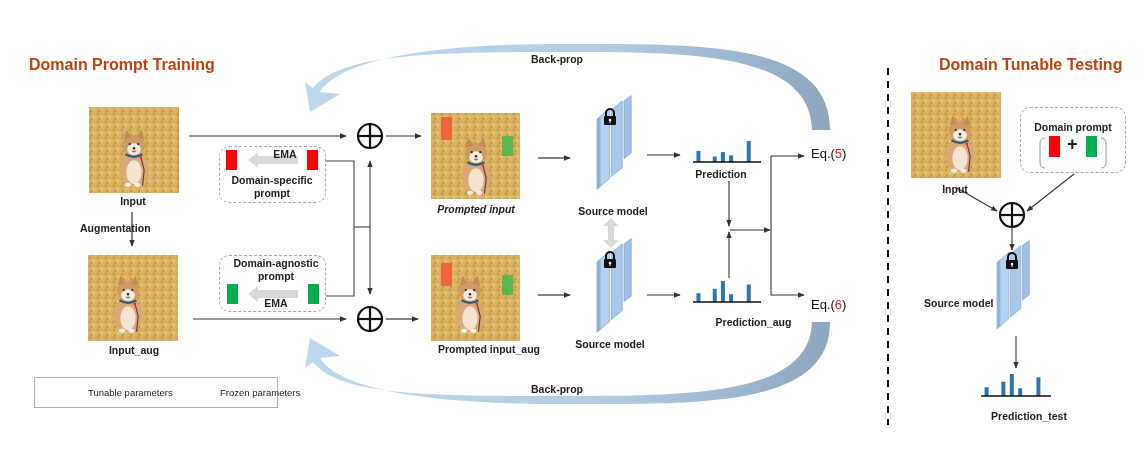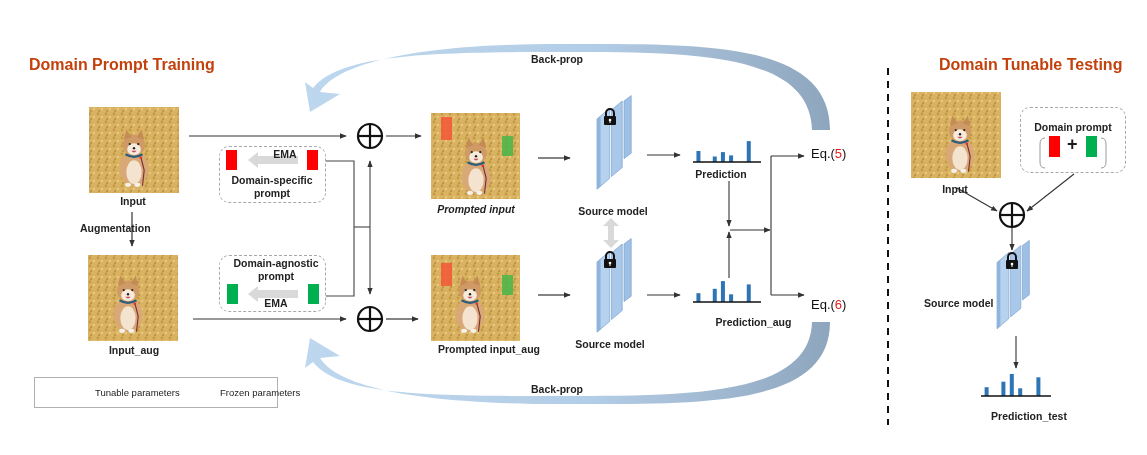--- a/index.html
+++ b/index.html
@@ -255,14 +255,14 @@
 
 <div class="eq" style="left:811px;top:146px;"><span>Eq.(</span><span class="num">5</span><span>)</span></div>
 <div class="eq" style="left:811px;top:285px;margin-top:12px;"><span>Eq.(</span><span class="num">6</span><span>)</span></div>
 
 <div class="lbl center" style="left:955px;top:183px;">Input</div>
 <div class="lbl center" style="left:1073px;top:113px;margin-top:8px;">Domain prompt</div>
 <div style="position:absolute;left:1067px;top:134px;font-weight:bold;font-size:18px;">+</div>
 <div class="lbl" style="left:924px;top:297px;">Source model</div>
 <div class="lbl center" style="left:1017px;top:410px;padding-left:24px;">Prediction_test</div>
 
-<div class="legend-text" style="left:95px;top:387px;">Tunable parameters</div>
+<div class="legend-text" style="left:88px;top:387px;">Tunable parameters</div>
 <div class="legend-text" style="left:199px;top:387px;margin-left:21px;">Frozen parameters</div>
 
 </body></html>

